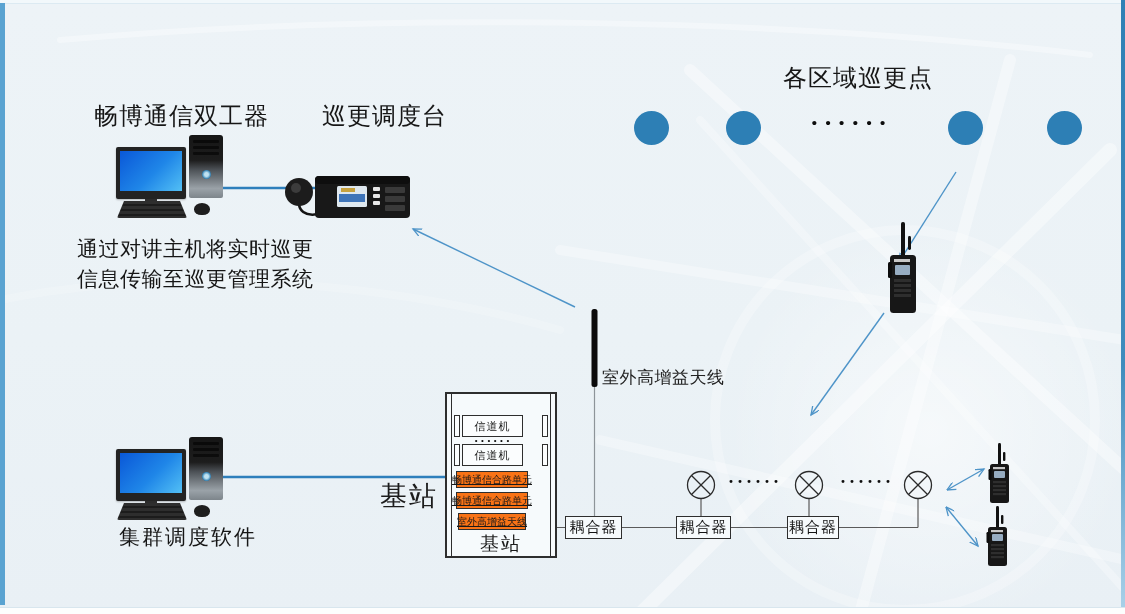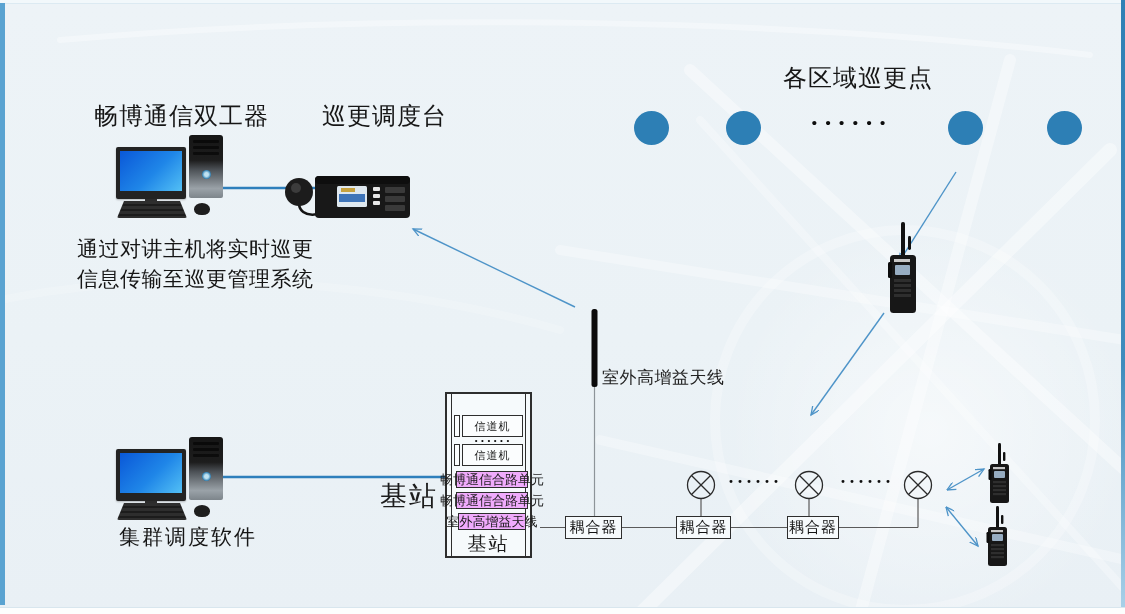--- a/index.html
+++ b/index.html
@@ -43,29 +43,29 @@
     background:linear-gradient(180deg,#161616 0%,#1d1d1d 40%,#4c5156 55%,#9aa2a8 85%,#7d858b 100%);}
   .pc .bay{position:absolute;left:79px;width:26px;height:3px;background:#000;opacity:0.55;border-radius:1px;}
   .pc .logo{position:absolute;left:88px;top:36px;width:9px;height:9px;border-radius:50%;
     background:radial-gradient(circle,#bfe2f2 0 30%,#2b7cb0 70%);}
   .pc .kb{position:absolute;left:3px;top:67px;width:70px;height:17px;background:#242424;border-radius:2px;
     clip-path:polygon(10% 0,90% 0,100% 100%,0 100%);
     background-image:repeating-linear-gradient(180deg,#2e2e2e 0 3px,#1c1c1c 3px 5px);}
   .pc .mouse{position:absolute;left:80px;top:69px;width:16px;height:12px;background:#1e1e1e;border-radius:50% 50% 45% 45%;}
 
   
-  .rack{position:absolute;left:445px;top:392px;width:87px;height:166px;border:2px solid #2e2e2e;
+  .rack{position:absolute;left:445px;top:392px;width:112px;height:166px;border:2px solid #2e2e2e;
     background:#f6fafc;box-sizing:border-box;}
   .rack .rail-l{position:absolute;left:4px;top:0;width:0;height:100%;border-left:1.5px solid #2e2e2e;}
   .rack .rail-r{position:absolute;right:4px;top:0;width:0;height:100%;border-right:1.5px solid #2e2e2e;}
   .unitbox{position:absolute;border:1.5px solid #2e2e2e;background:#fbfdfe;box-sizing:border-box;
     display:flex;align-items:center;justify-content:center;font-size:11px;color:#1a1a1a;letter-spacing:1px;}
   .ear{position:absolute;width:6px;height:22px;border:1.3px solid #2e2e2e;background:#fbfdfe;box-sizing:border-box;}
-  .modbox{position:absolute;border:1.3px solid #2e2e2e;background:#f0abfc;box-sizing:border-box;
-    display:flex;align-items:center;justify-content:center;font-size:13px;color:#1a1a1a;white-space:nowrap;}
+  .modbox{position:absolute;border:1.3px solid #2e2e2e;background:#f97316;box-sizing:border-box;
+    display:flex;align-items:center;justify-content:center;font-size:10px;color:#1a1a1a;white-space:nowrap;text-decoration:underline;}
   .rack-label{position:absolute;left:0;width:100%;text-align:center;font-size:19px;letter-spacing:2px;color:#1c1c1c;}
 
   
   .coupler{position:absolute;top:516px;height:23px;border:1.3px solid #2e2e2e;background:#f6fafc;box-sizing:border-box;
     display:flex;align-items:center;justify-content:center;font-size:15px;letter-spacing:1px;color:#141414;}
 
   
   .hradio{position:absolute;}
   .console-radio{position:absolute;left:283px;top:166px;width:132px;height:60px;}
 </style>

